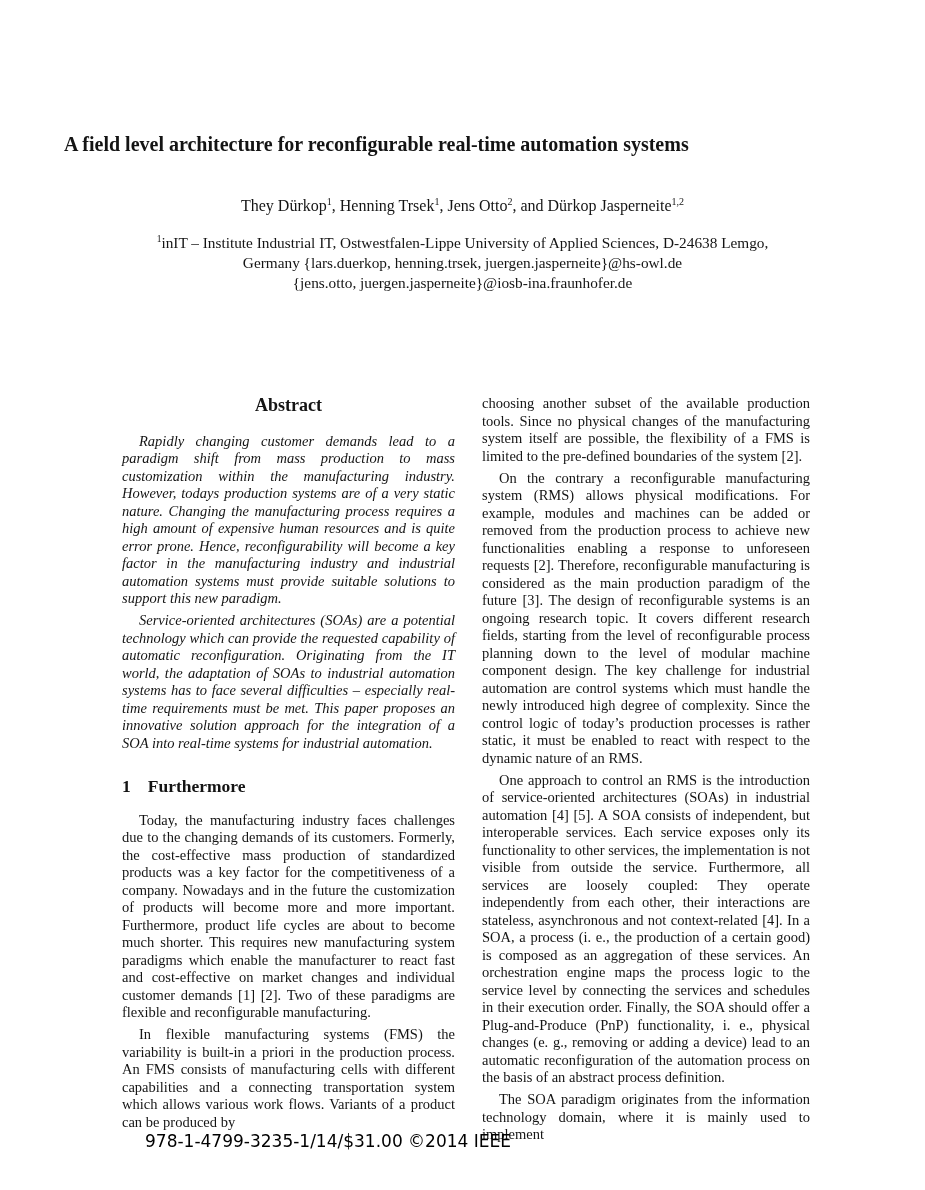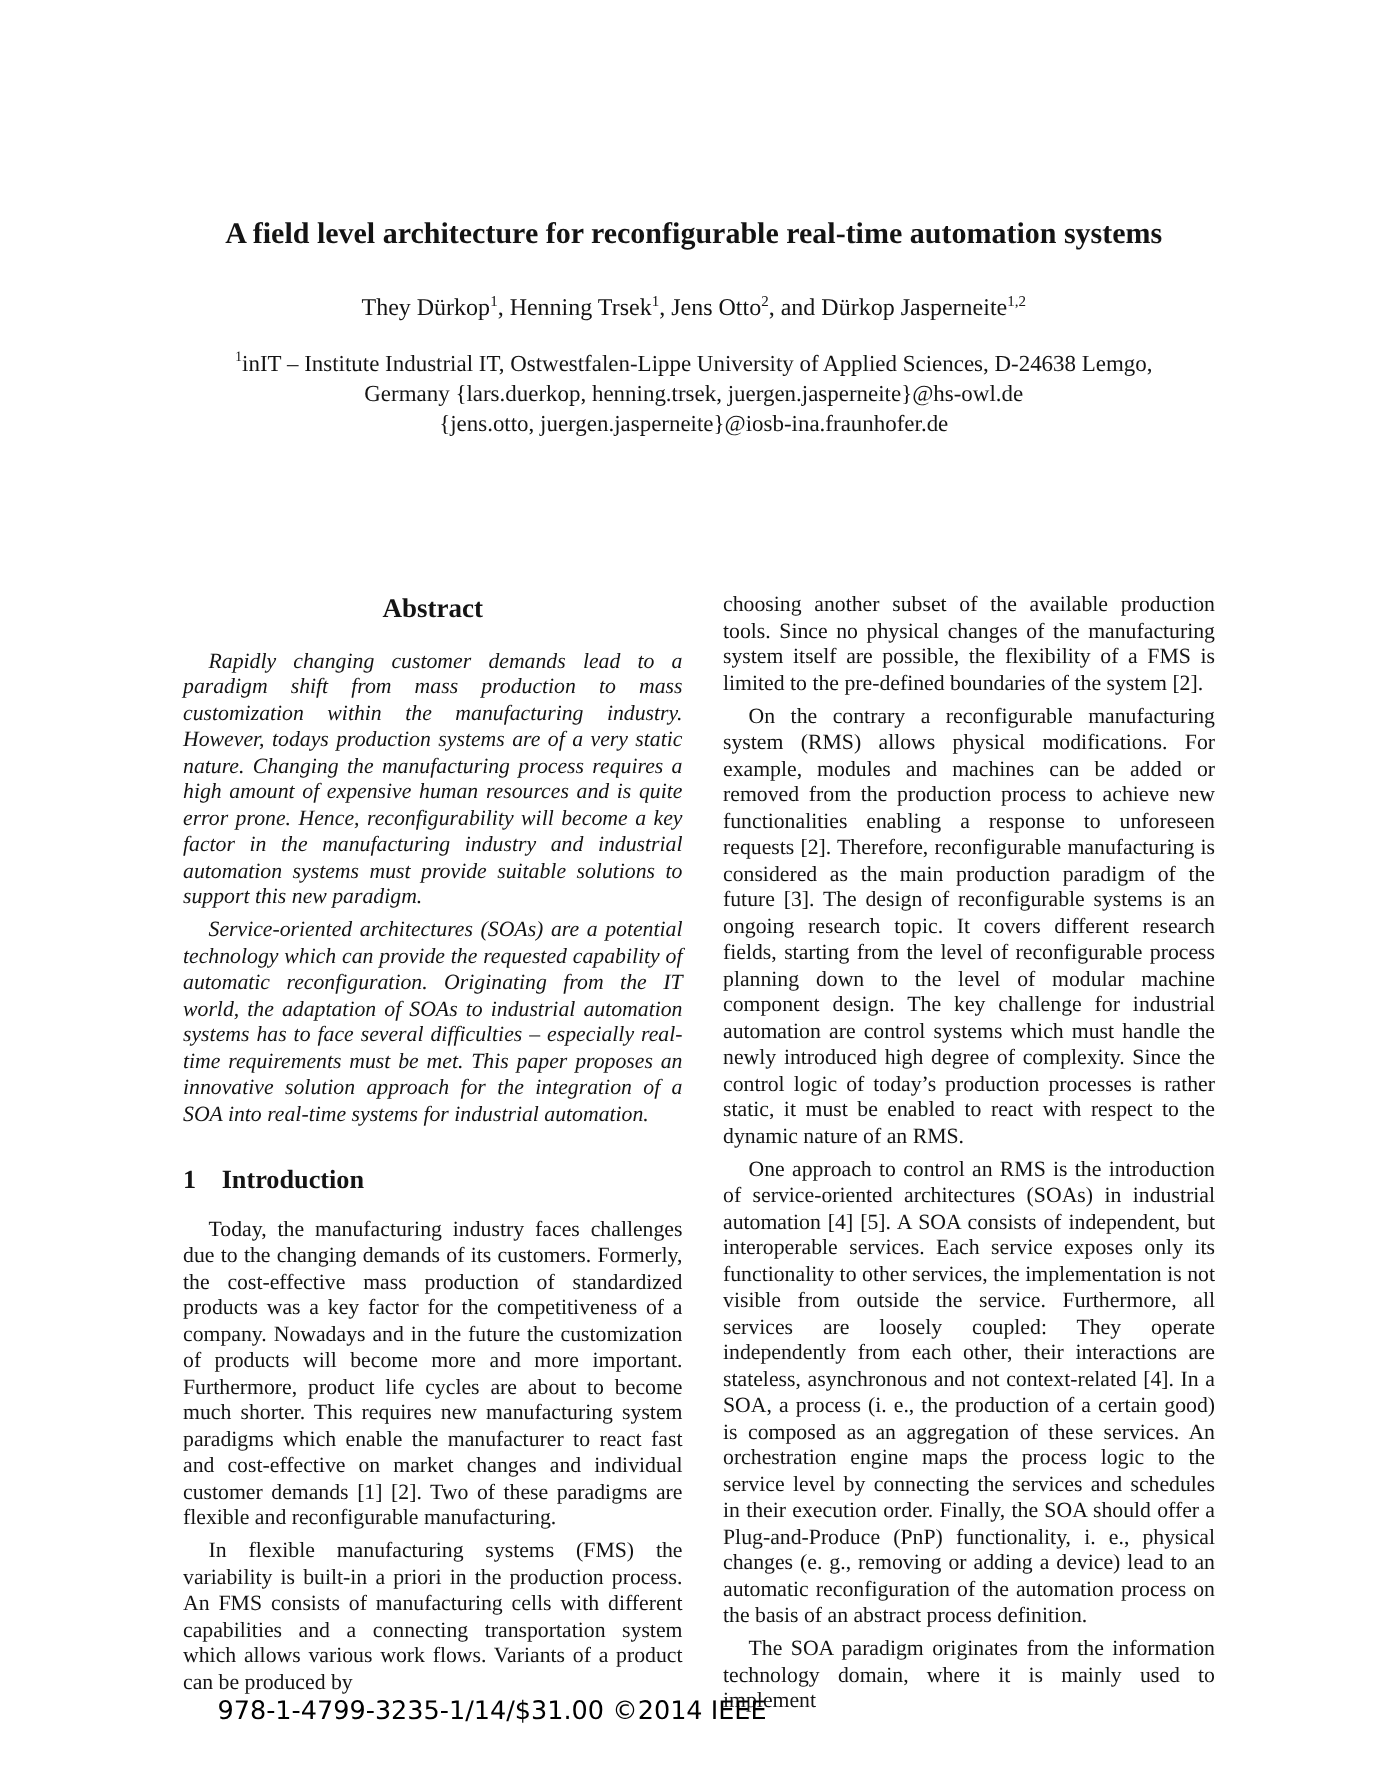--- a/index.html
+++ b/index.html
@@ -17,22 +17,22 @@
   }
   .page {
     position: absolute;
     inset: 0;
   }
   .title {
     position: absolute;
     top: 129px;
     left: 60px;
     right: 60px;
-    margin: 16px;
-    text-align: center;
+    margin: 4px;
+    text-align: left;
     font-size: 20px;
     font-weight: 700;
   }
   .authors {
     position: absolute;
     top: 197px;
     left: 60px;
     right: 60px;
     text-align: center;
     font-size: 16px;
@@ -112,21 +112,21 @@
     <div><span>Germany {lars.duerkop, henning.trsek, juergen.jasperneite}@hs-owl.de</span></div>
     <div><span>{jens.otto, juergen.jasperneite}@iosb-ina.fraunhofer.de</span></div>
   </div>
 
   <div class="col col-left">
     <section>
       <h2 class="abstract-heading">Abstract</h2>
       <p class="abs">Rapidly changing customer demands lead to a paradigm shift from mass production to mass customization within the manufacturing industry. However, todays production systems are of a very static nature. Changing the manufacturing process requires a high amount of expensive human resources and is quite error prone. Hence, reconfigurability will become a key factor in the manufacturing industry and industrial automation systems must provide suitable solutions to support this new paradigm.</p>
       <p class="abs">Service-oriented architectures (SOAs) are a potential technology which can provide the requested capability of automatic reconfiguration. Originating from the IT world, the adaptation of SOAs to industrial automation systems has to face several difficulties – especially real-time requirements must be met. This paper proposes an innovative solution approach for the integration of a SOA into real-time systems for industrial automation.</p>
     </section>
-    <h2 class="section-heading"><span class="sec-num">1</span><span>Introduction</span></h2>
+    <h2 class="section-heading"><span class="sec-num">1</span><span>Furthermore</span></h2>
     <p>Today, the manufacturing industry faces challenges due to the changing demands of its customers. Formerly, the cost-effective mass production of standardized products was a key factor for the competitiveness of a company. Nowadays and in the future the customization of products will become more and more important. Furthermore, product life cycles are about to become much shorter. This requires new manufacturing system paradigms which enable the manufacturer to react fast and cost-effective on market changes and individual customer demands [1] [2]. Two of these paradigms are flexible and reconfigurable manufacturing.</p>
     <p>In flexible manufacturing systems (FMS) the variability is built-in a priori in the production process. An FMS consists of manufacturing cells with different capabilities and a connecting transportation system which allows various work flows. Variants of a product can be produced by</p>
   </div>
 
   <div class="col col-right">
     <p class="noindent">choosing another subset of the available production tools. Since no physical changes of the manufacturing system itself are possible, the flexibility of a FMS is limited to the pre-defined boundaries of the system [2].</p>
     <p>On the contrary a reconfigurable manufacturing system (RMS) allows physical modifications. For example, modules and machines can be added or removed from the production process to achieve new functionalities enabling a response to unforeseen requests [2]. Therefore, reconfigurable manufacturing is considered as the main production paradigm of the future [3]. The design of reconfigurable systems is an ongoing research topic. It covers different research fields, starting from the level of reconfigurable process planning down to the level of modular machine component design. The key challenge for industrial automation are control systems which must handle the newly introduced high degree of complexity. Since the control logic of today’s production processes is rather static, it must be enabled to react with respect to the dynamic nature of an RMS.</p>
     <p>One approach to control an RMS is the introduction of service-oriented architectures (SOAs) in industrial automation [4] [5]. A SOA consists of independent, but interoperable services. Each service exposes only its functionality to other services, the implementation is not visible from outside the service. Furthermore, all services are loosely coupled: They operate independently from each other, their interactions are stateless, asynchronous and not context-related [4]. In a SOA, a process (i. e., the production of a certain good) is composed as an aggregation of these services. An orchestration engine maps the process logic to the service level by connecting the services and schedules in their execution order. Finally, the SOA should offer a Plug-and-Produce (PnP) functionality, i. e., physical changes (e. g., removing or adding a device) lead to an automatic reconfiguration of the automation process on the basis of an abstract process definition.</p>
     <p>The SOA paradigm originates from the information technology domain, where it is mainly used to implement</p>
   </div>

